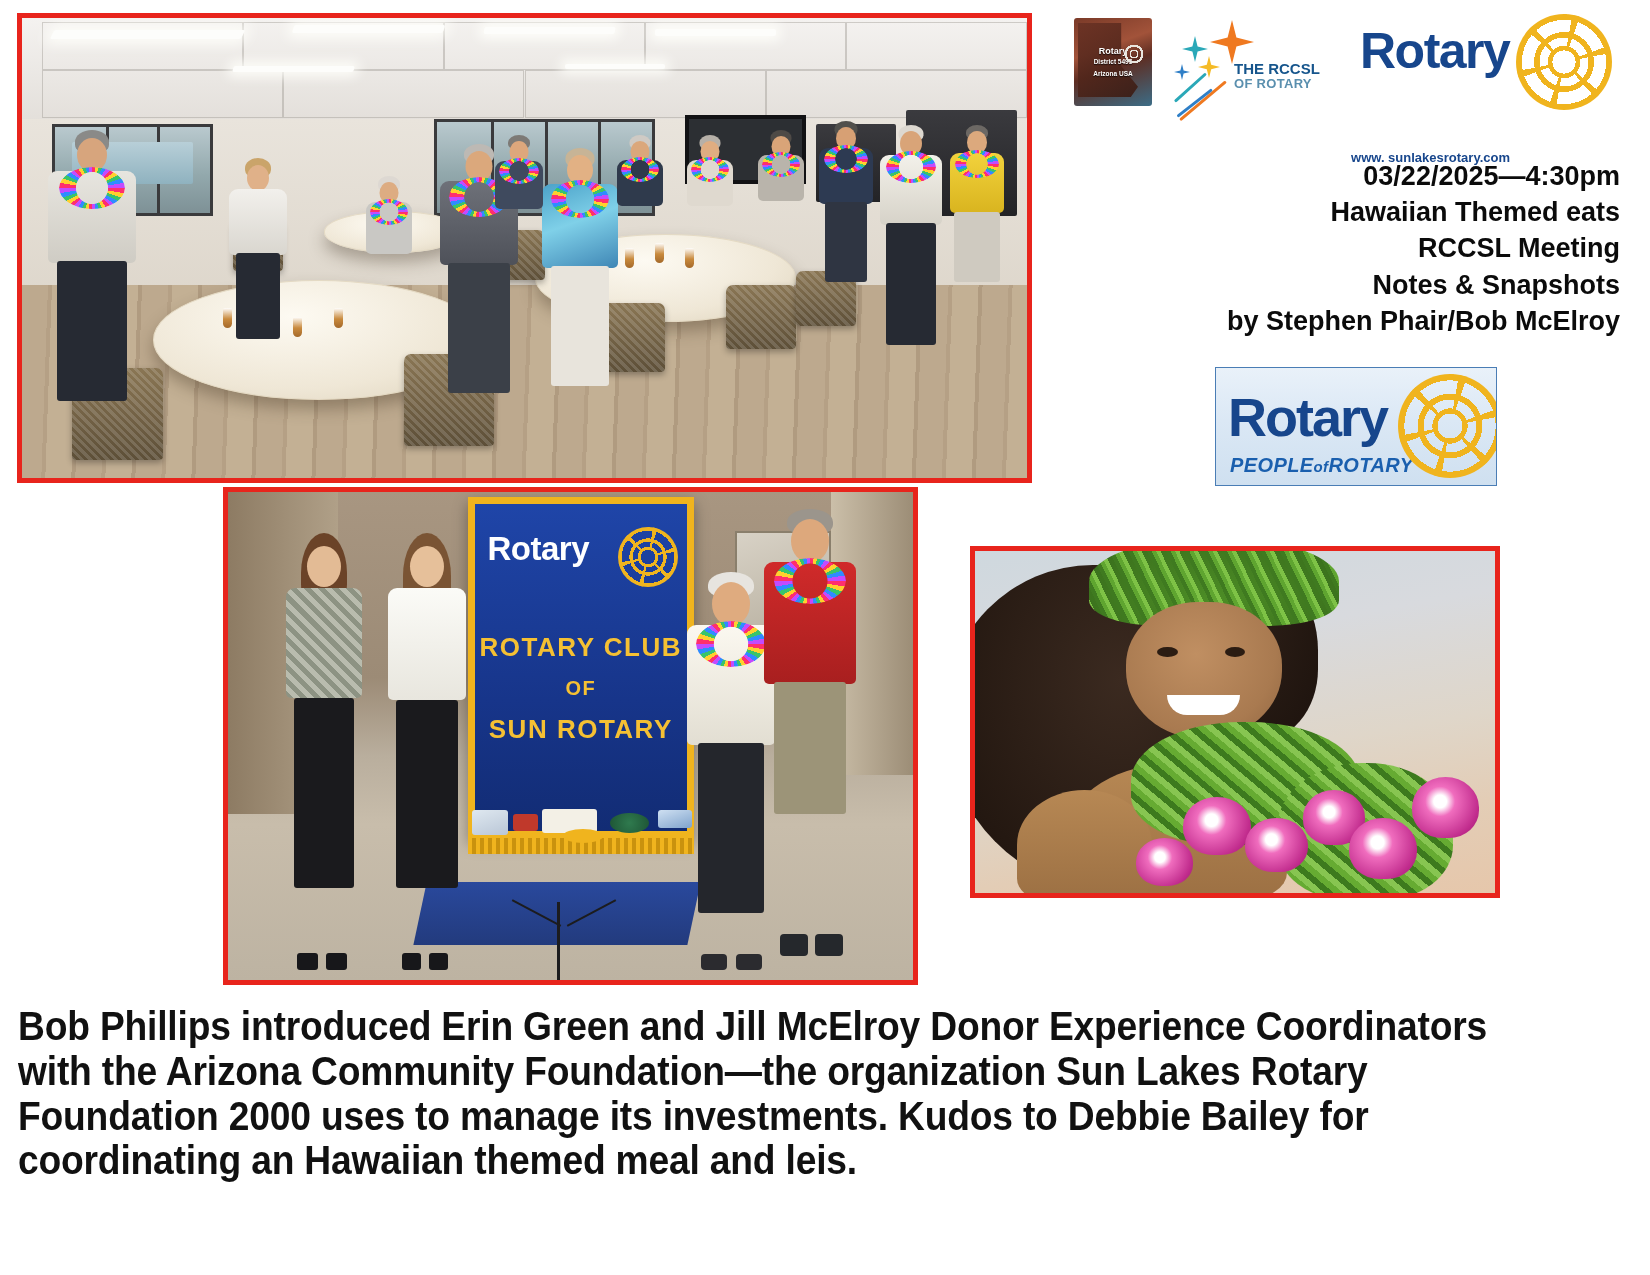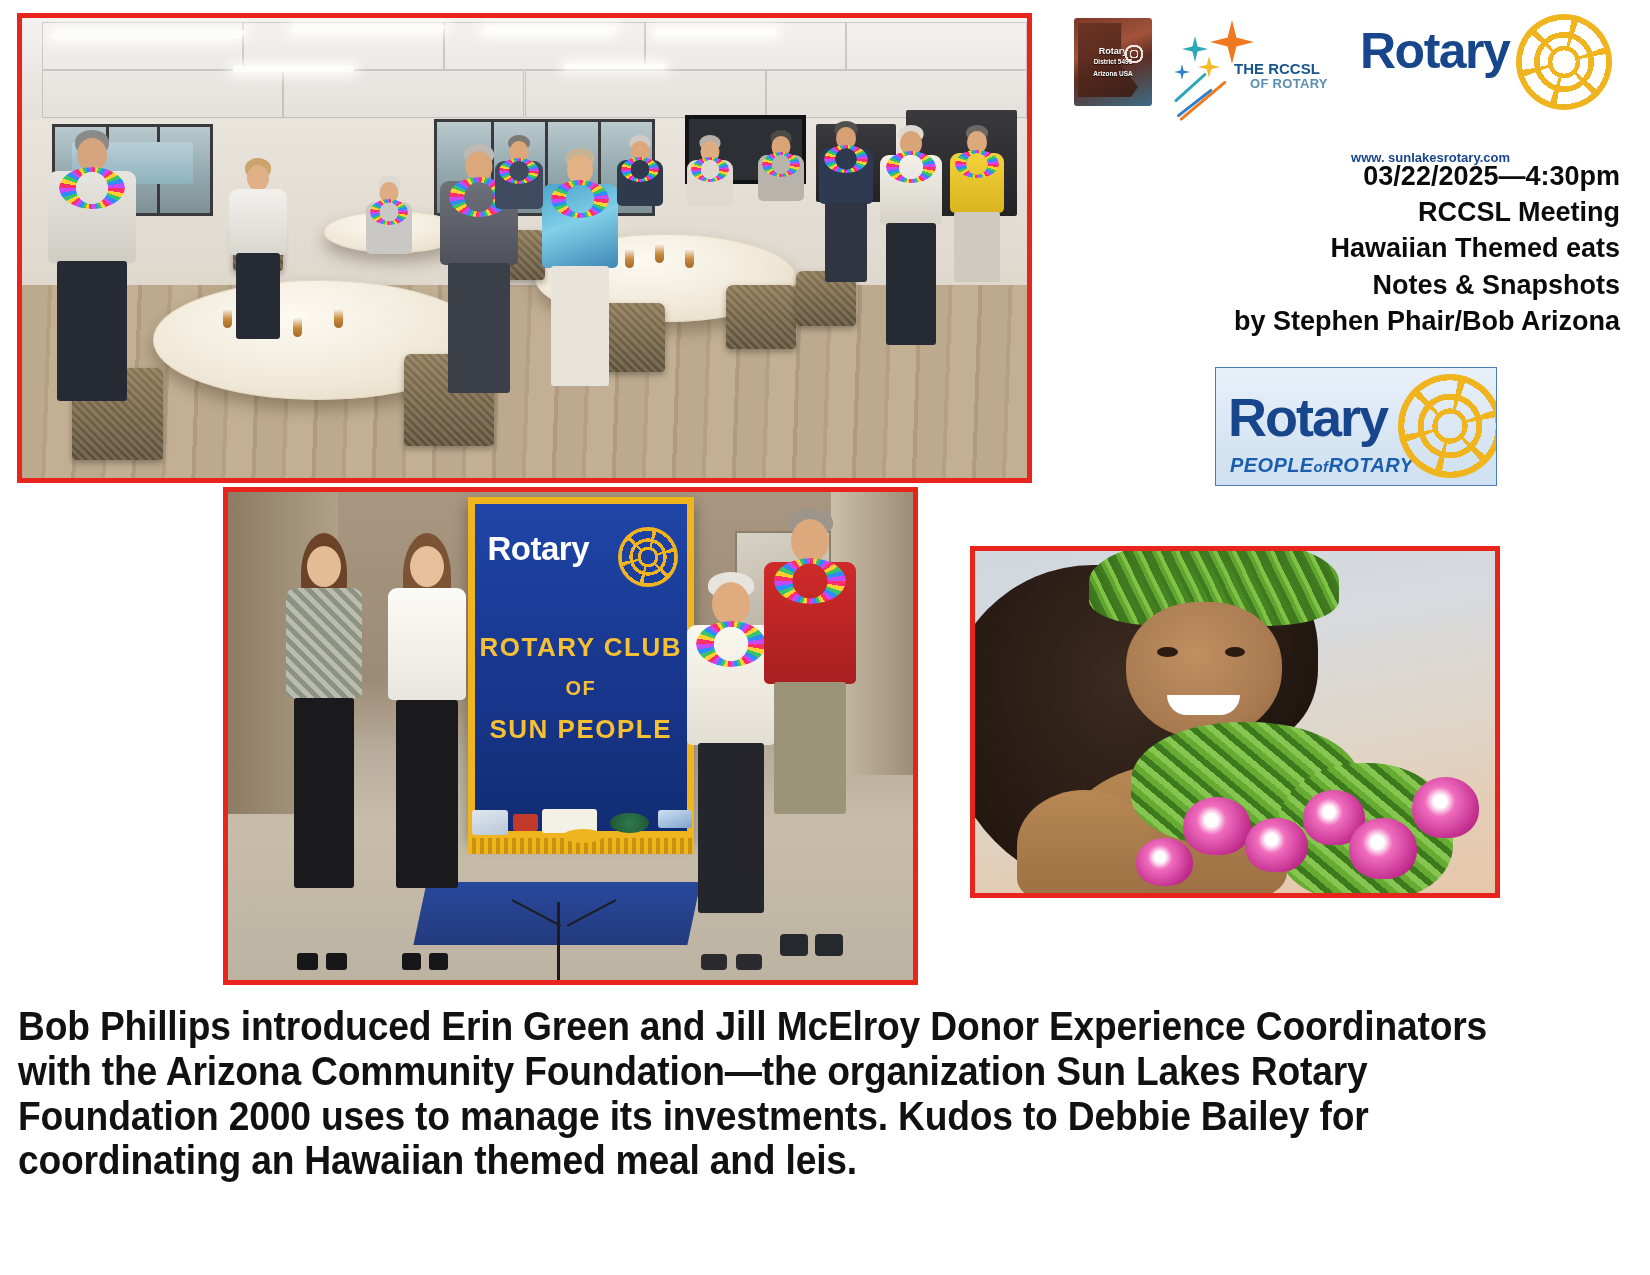--- a/index.html
+++ b/index.html
@@ -231,21 +231,21 @@
     position:absolute;
     clip-path:polygon(50% 0%,60% 40%,100% 50%,60% 60%,50% 100%,40% 60%,0% 50%,40% 40%);
   }
   .spark-tail{
     position:absolute; height:3px; border-radius:2px; transform-origin:right center;
   }
   #magic-text-1, #magic-text-2{
     position:absolute; font-weight:bold; font-family:"Liberation Sans", sans-serif;
   }
   #magic-text-1{ left:70px; top:42px; font-size:15px; color:#16558c; }
-  #magic-text-2{ left:70px; top:58px; font-size:13px; color:#5a8fae; letter-spacing:.3px;margin-left:16px; }
+  #magic-text-2{ left:70px; top:58px; font-size:13px; color:#5a8fae; letter-spacing:.3px; }
 
   #brand-rotary-word{
     position:absolute; left:300px; top:14px;
     font-size:50px; font-weight:bold; color:#17468c;
     letter-spacing:-1.5px; font-family:"Liberation Sans", sans-serif;
   }
   #brand-club-line{
     position:absolute; left:178px; top:66px; width:270px; text-align:right;
     font-size:34px; color:#4c5257; font-family:"Liberation Sans", sans-serif;
   }
@@ -462,21 +462,21 @@
     <div class="doorframe" style="left:0;top:0;width:16%;height:66%;"></div>
     <div class="doorframe" style="left:88%;top:0;width:12%;height:58%;background:linear-gradient(90deg,#cbbfa9,#9c8d76);"></div>
     <div style="position:absolute;left:74%;top:8%;width:14%;height:22%;background:linear-gradient(160deg,#d8d2c6,#b6ae9e);border:2px solid #8a7f6c;"></div>
     <div style="position:absolute;left:28%;top:80%;width:40%;height:13%;background:linear-gradient(180deg,#1c3f9c,#15307a);transform:skewX(-12deg);opacity:.92;"></div>
 
     <div class="banner-stand">
       <div class="banner-rotary" style="font-size:33px;top:8%;">Rotary</div>
       <div class="wheel" style="right:4%;top:7%;width:60px;height:60px;"></div>
       <div class="banner-line" style="top:39%;font-size:26px;">ROTARY CLUB</div>
       <div class="banner-line" style="top:53%;font-size:20px;">OF</div>
-      <div class="banner-line" style="top:64%;font-size:26px;">SUN PEOPLE</div>
+      <div class="banner-line" style="top:64%;font-size:26px;">SUN ROTARY</div>
     </div>
     <div class="banner-fringe"></div>
 
     <div class="badge-row">
       <div class="badge" style="left:2%;top:52%;width:16%;height:42%;background:linear-gradient(160deg,#dfe8f0,#b9c6d6);"></div>
       <div class="badge" style="left:20%;top:58%;width:11%;height:30%;background:#c0392b;"></div>
       <div class="badge" style="left:33%;top:50%;width:24%;height:40%;background:#f3f0e6;"></div>
       <div class="badge" style="left:42%;top:84%;width:18%;height:24%;background:#f0b41e;border-radius:50%;"></div>
       <div class="badge" style="left:63%;top:56%;width:17%;height:34%;background:radial-gradient(circle,#2f7a4e,#1d5334);border-radius:50%;"></div>
       <div class="badge" style="left:84%;top:52%;width:15%;height:30%;background:linear-gradient(160deg,#cfe0f2,#7fa3cc);"></div>
@@ -577,24 +577,24 @@
     <div id="magic-text-1">THE RCCSL</div>
     <div id="magic-text-2">OF ROTARY</div>
   </div>
 
   <div id="brand-rotary-word">Rotary</div>
   <div id="brand-website">www. sunlakesrotary.com</div>
   <div id="logo-rotary-wheel-top" class="wheel"></div>
 
   <div id="meeting-info">
     <div>03/22/2025—4:30pm</div>
+    <div>Hawaiian Themed eats</div>
     <div>RCCSL Meeting</div>
-    <div>Hawaiian Themed eats</div>
     <div>Notes &amp; Snapshots</div>
-    <div>by Stephen Phair/Bob Arizona</div>
+    <div>by Stephen Phair/Bob McElroy</div>
   </div>
 
   <div id="logo-people-of-action">
     <div id="poa-rotary-word">Rotary</div>
     <div id="poa-tagline">
       <span>PEOPLE</span><span class="small">of</span><span>ROTARY</span>
     </div>
     <div id="logo-poa-wheel" class="wheel"></div>
   </div>
 </div>

